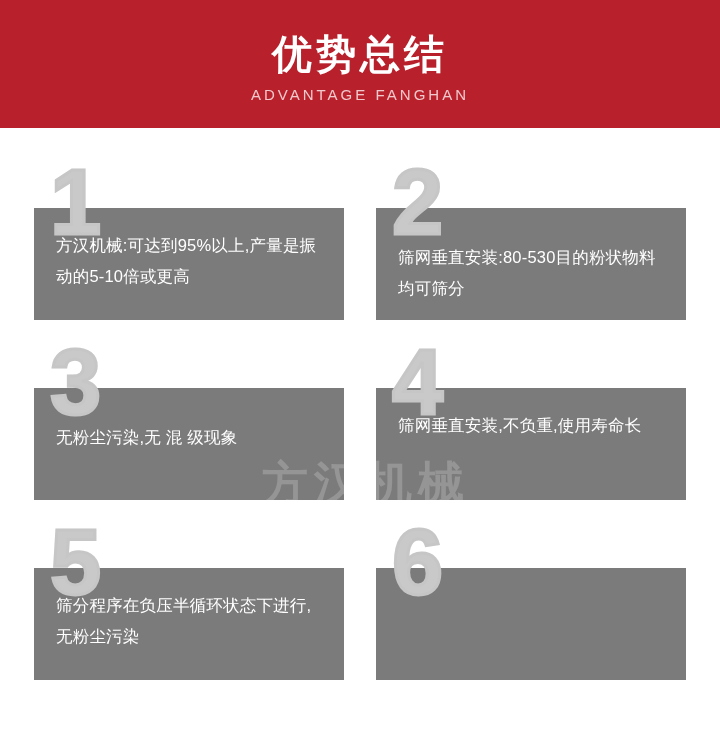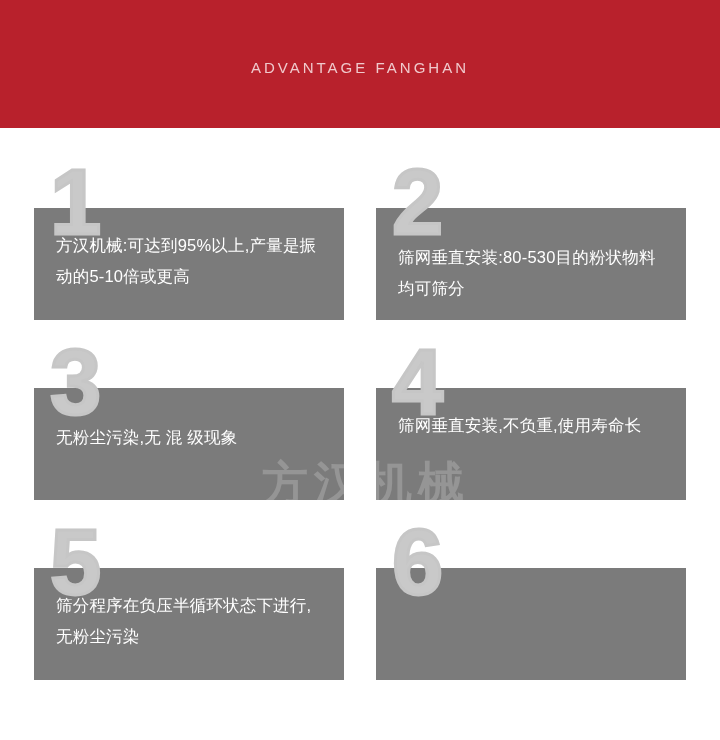--- a/index.html
+++ b/index.html
@@ -129,20 +129,21 @@
   .card-text.lower {
     top: 72px;
   }
 </style>
 </head>
 <body>
 
 <div class="page">
 
   <div class="header">
+    <div class="header-title">优势总结</div>
     <div class="header-sub">ADVANTAGE FANGHAN</div>
   </div>
 
   <div class="grid">
 
     <div class="card">
       <div class="card-box"></div>
       <div class="card-num outline">1</div>
       <div class="card-text">方汉机械:可达到95%以上,产量是振动的5-10倍或更高</div>
     </div>

